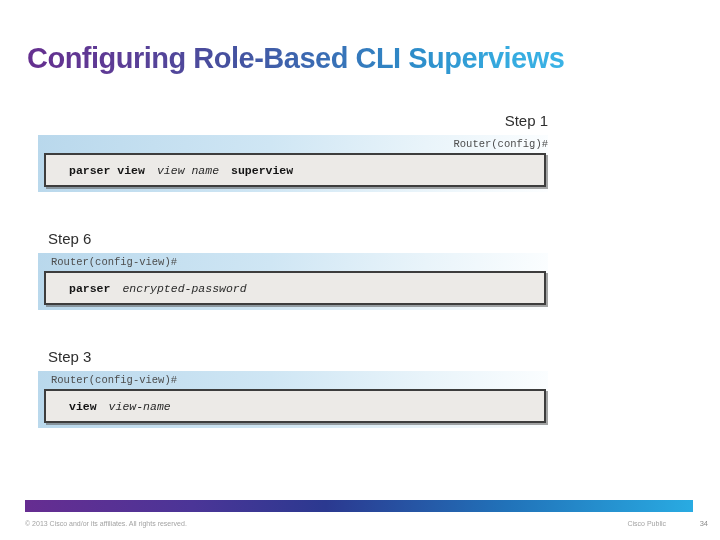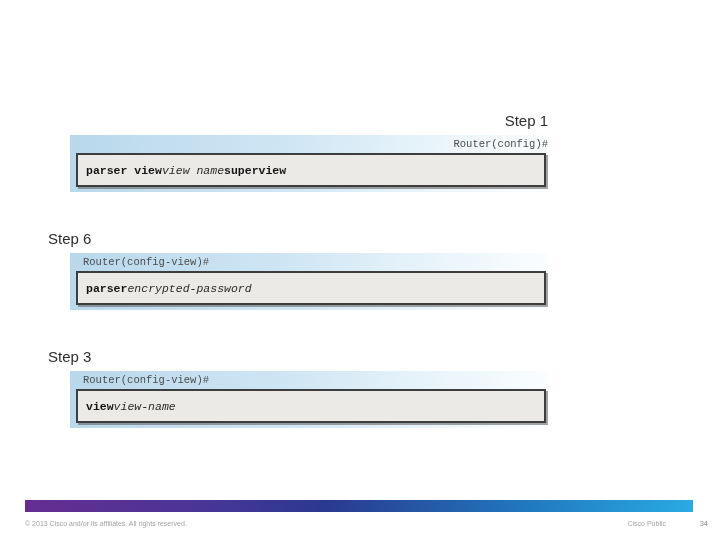--- a/index.html
+++ b/index.html
@@ -14,34 +14,33 @@
     -webkit-background-clip:text;background-clip:text;color:transparent;
   }
   .step{position:absolute;left:38px;width:510px;}
   .step-1{top:111px;text-align:right;} .step-2{top:229px;} .step-3{top:347px;}
   .step-label{
     margin:0 0 0 10px;font-size:15px;font-weight:normal;color:#2e2e2e;line-height:19px;
   }
   .code-panel{
     margin-top:5px;padding:2px 0 5px 0;
     background:linear-gradient(100deg,#b9d8ec 0%,#cfe6f4 45%,#e9f4fa 75%,#fcfeff 100%);
-    margin-left:32px;
   }
   .prompt{
     padding-left:13px;height:15px;line-height:15px;
     font-family:"Liberation Mono","DejaVu Sans Mono",monospace;
     font-size:10.5px;color:#4d4d4d;white-space:pre;
   }
   .command-box{
     margin:1px 2px 0 6px;height:30px;
-    display:flex;align-items:center;padding-left:8px;
+    display:flex;align-items:center;padding-left:23px;
     background:#eceae7;border:2px solid #3d3d3d;
     box-shadow:2px 2px 0 rgba(90,90,90,0.55);
     font-family:"Liberation Mono","DejaVu Sans Mono",monospace;
-    font-size:11.5px;color:#141414;white-space:pre;
+    font-size:11.5px;color:#141414;white-space:pre;gap:12px;
   }
   .command-box .seg-bold{font-weight:bold;}
   .command-box .seg-italic{font-style:italic;font-weight:normal;color:#2a2a2a;}
   .footer-bar{
     position:absolute;left:25px;top:500px;width:668px;height:12px;
     background:linear-gradient(90deg,#662d91 0%,#4b3597 25%,#2b3990 45%,#2172b9 72%,#29abe2 100%);
   }
   .footer-copyright{
     position:absolute;left:25px;top:520px;font-size:7px;color:#a3a3a3;
   }
@@ -50,20 +49,21 @@
   }
   .footer-page{
     position:absolute;right:12px;top:519px;font-size:7.5px;color:#8c8c8c;margin-left:8px;
   }
 </style>
 </head>
 <body>
 
 <div class="slide">
 
+  <h1 class="title">Configuring Role-Based CLI Superviews</h1>
 
   <div id="steps-container">
     <section class="step step-1">
       <h2 class="step-label">Step 1</h2>
       <div class="code-panel">
         <div class="prompt">Router(config)#</div>
         <div class="command-box"><span class="seg-bold">parser view</span> <span class="seg-italic">view name</span> <span class="seg-bold">superview</span></div>
       </div>
     </section>
 

